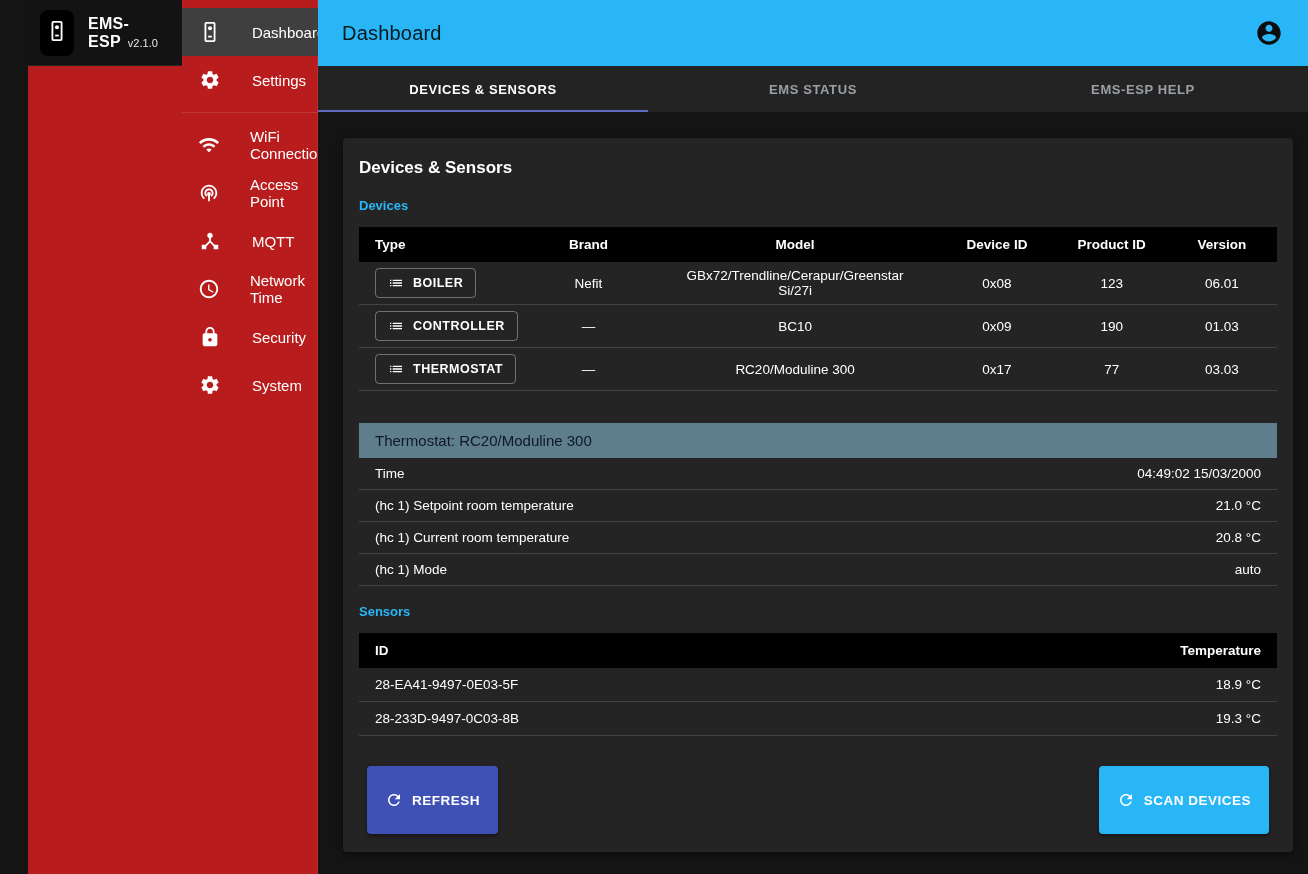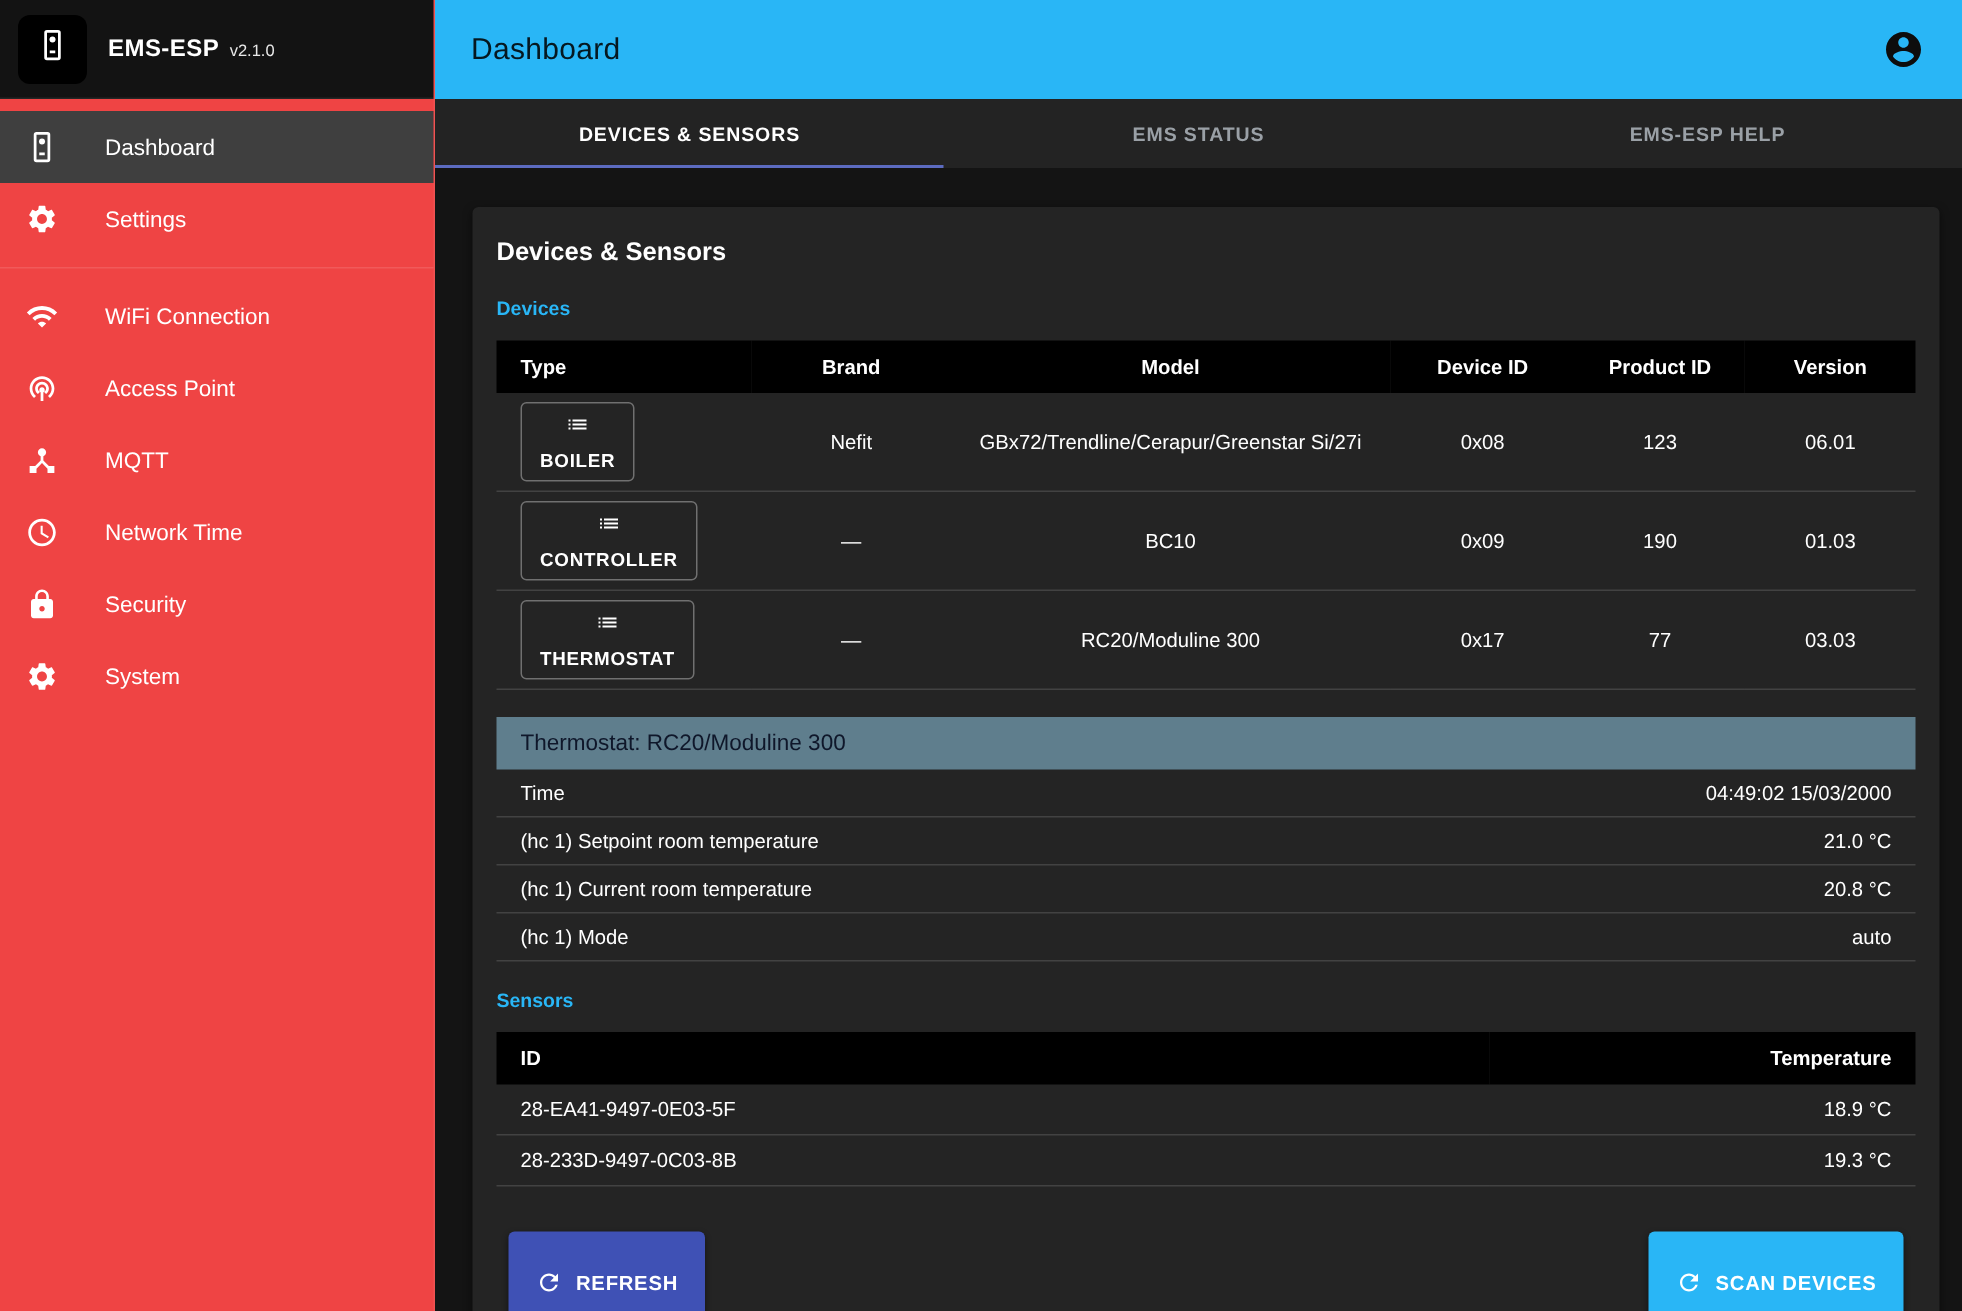--- a/index.html
+++ b/index.html
@@ -7,23 +7,23 @@
   body {
     width:1308px; height:874px; overflow:hidden;
     background:#141414;
     font-family:"Liberation Sans", sans-serif;
     -webkit-font-smoothing:antialiased;
   }
   .app { display:flex; width:100%; height:100%; }
 
   
   .sidebar {
-    width:290px; flex:0 0 290px; background:#ef4444;
+    width:290px; flex:0 0 290px; background:#b91c1c;
     border-right:1px solid rgba(255,255,255,0.08);
-    display:flex; flex-direction:column;
+    display:flex; flex-direction:row;margin-left:28px;
   }
   .sidebar-header {
     height:66px; background:#131313; display:flex; align-items:center;
     padding:0 12px; gap:14px; flex:0 0 66px;
     border-bottom:1px solid rgba(255,255,255,0.08);
   }
   .logo-box {
     width:46px; height:46px; background:#000; border-radius:8px;
     display:flex; align-items:center; justify-content:center;
   }
@@ -70,29 +70,29 @@
     padding:10px 16px; text-align:center;
   }
   thead th.al { text-align:left; }
   thead th.ar { text-align:right; }
   tbody td {
     color:#fff; font-size:13.5px; padding:6px 16px; text-align:center;
     border-bottom:1px solid rgba(255,255,255,0.14);
   }
   tbody td.al { text-align:left; }
   tbody td.ar { text-align:right; }
-  .devices-table { margin-bottom:18px; }
+  .devices-table { margin-bottom:32px; }
   .sensors-table tbody td { padding:9px 16px; }
 
   .type-btn {
     display:inline-flex; align-items:center; gap:9px;
     background:transparent; border:1px solid rgba(255,255,255,0.35);
     border-radius:4px; color:#fff; font-size:12.5px; font-weight:bold;
     letter-spacing:.5px; padding:6px 12px; text-transform:uppercase;
-    cursor:pointer; font-family:inherit; white-space:nowrap;flex-direction:column;
+    cursor:pointer; font-family:inherit; white-space:nowrap;
   }
 
   .panel { margin-bottom:18px; }
   .panel-header { background:#5f7e8d; color:#0f172a; font-size:15px; padding:9px 16px; }
   .kv-row {
     display:flex; justify-content:space-between; align-items:center;
     padding:8px 16px; border-bottom:1px solid rgba(255,255,255,0.14);
     color:#fff; font-size:13.5px;
   }
 

